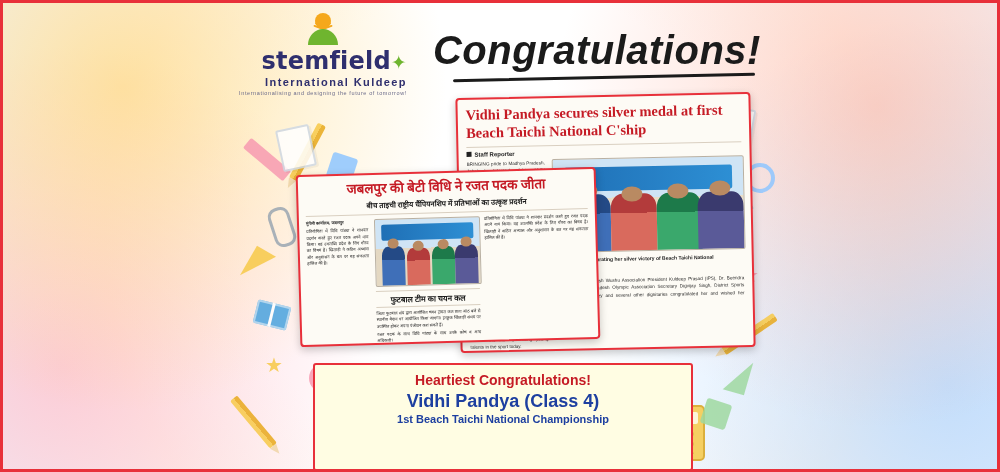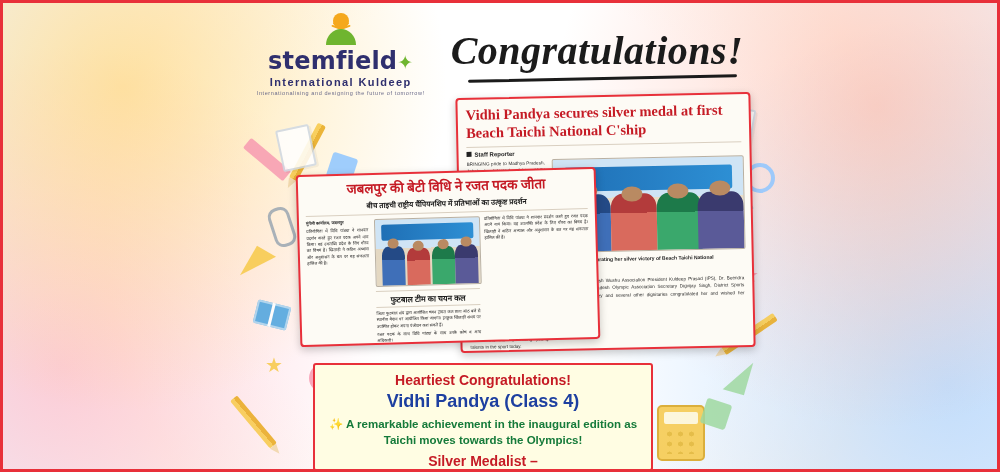--- a/index.html
+++ b/index.html
@@ -78,21 +78,21 @@
     width: 30px; height: 38px; background: #ffffff; border: 2px solid #cfd8e3; border-radius: 2px;
     box-shadow: 2px 2px 0 rgba(0,0,0,.05);
   }
   .d-star { color:#f7c948; font-size:20px; line-height:1; }
 
   
   .header {
     position: absolute; left: 0; right: 0; top: 10px; height: 80px;
     display: flex; align-items: center; justify-content: center; gap: 26px;
   }
-  .logo-wrap { text-align: center; }
+  .logo-wrap { text-align: right; }
   .logo-mark { position: relative; width: 46px; height: 34px; margin: 0 auto 2px; }
   .sun {
     position: absolute; left: 50%; top: 2px; transform: translateX(-50%);
     width: 16px; height: 16px; border-radius: 50%; background: #f5a81c;
   }
   .rays { position: absolute; left: 50%; top: -2px; transform: translateX(-50%); width: 40px; height: 20px; }
   .ray {
     position: absolute; bottom: 0; left: 50%; width: 2px; height: 10px; background: #f5a81c;
     transform-origin: bottom center; border-radius: 1px;
   }
@@ -104,21 +104,21 @@
   .logo-name {
     font-size: 24px; font-weight: bold; color: #2f2f6e; letter-spacing: .2px;
     font-family: "DejaVu Sans", sans-serif;
   }
   .logo-name .leaf { color: #6fb52f; font-size: 19px; }
   .logo-sub {
     font-size: 11px; letter-spacing: 1.4px; color: #2f2f6e; font-weight: bold; margin-top: 1px;
   }
   .logo-tag { font-size: 5.5px; letter-spacing: .6px; color: #6b6b8a; margin-top: 2px; }
   .congrats {
-    font-family: Liberation Serif, serif;
+    font-family: Liberation Sans, sans-serif;
     font-style: italic; font-weight: bold;
     font-size: 40px; color: #1b1b1b; letter-spacing: .5px;
     position: relative; padding-bottom: 6px;
   }
   .congrats:after {
     content: ""; position: absolute; left: 6%; right: 2%; bottom: 0;
     height: 3px; background: #1b1b1b; border-radius: 3px;
     transform: rotate(-1.2deg);
   }
 
@@ -198,21 +198,21 @@
   }
   .sub-head {
     font-family:"Liberation Serif", serif; font-weight:bold; font-size:8px; color:#1b1b1b;
     text-align:center; border-top:1px solid #d9cfc0; border-bottom:1px solid #d9cfc0;
     margin: 4px 0 3px; padding: 2px 0;
   }
   .tiny { font-size: 4.2px; line-height: 1.5; color:#2a2a2a; text-align: justify; }
 
   
   .banner-box {
-    position: absolute; left: 310px; top: 360px; width: 340px; height: 108px;
+    position: absolute; left: 310px; top: 360px; width: 380px; height: 108px;
     background: #fffde3; border: 2px solid #e8303a; border-radius: 3px;
     text-align: center; padding: 7px 10px 0; box-sizing: border-box;
   }
   .b-line1 { font-size: 14px; font-weight: bold; color: #c51b25; }
   .b-line2 { font-size: 18px; font-weight: bold; color: #1d3fa0; margin-top: 3px; }
   .b-line3 { font-size: 11.5px; font-weight: bold; color: #157a3a; margin-top: 5px; line-height: 1.35; }
   .b-line3 .spark { color: #f0a500; }
   .b-line4 { font-size: 14px; font-weight: bold; color: #c51b25; margin-top: 5px; }
   .b-line5 { font-size: 11px; font-weight: bold; color: #1d3fa0; margin-top: 1px; }
 </style>
@@ -325,21 +325,16 @@
       </div>
       <div class="hin-c3">
         <div class="tiny">प्रतियोगिता में विधि पांड्या ने शानदार प्रदर्शन करते हुए रजत पदक अपने नाम किया। यह उपलब्धि प्रदेश के लिए गौरव का विषय है। खिलाड़ी ने कठिन अभ्यास और अनुशासन के बल पर यह सफलता हासिल की है।</div>
       </div>
     </div>
   </div>
 
   <div class="banner-box">
     <div class="b-line1">Heartiest Congratulations!</div>
     <div class="b-line2">Vidhi Pandya (Class 4)</div>
-    <div class="b-line3">
-      <span class="spark">✨</span>
-      <span>A remarkable achievement in the inaugural edition as Taichi moves towards the Olympics!</span>
-    </div>
-    <div class="b-line4">Silver Medalist –</div>
     <div class="b-line5">1st Beach Taichi National Championship</div>
   </div>
 
 </div>
 
 </body></html>

